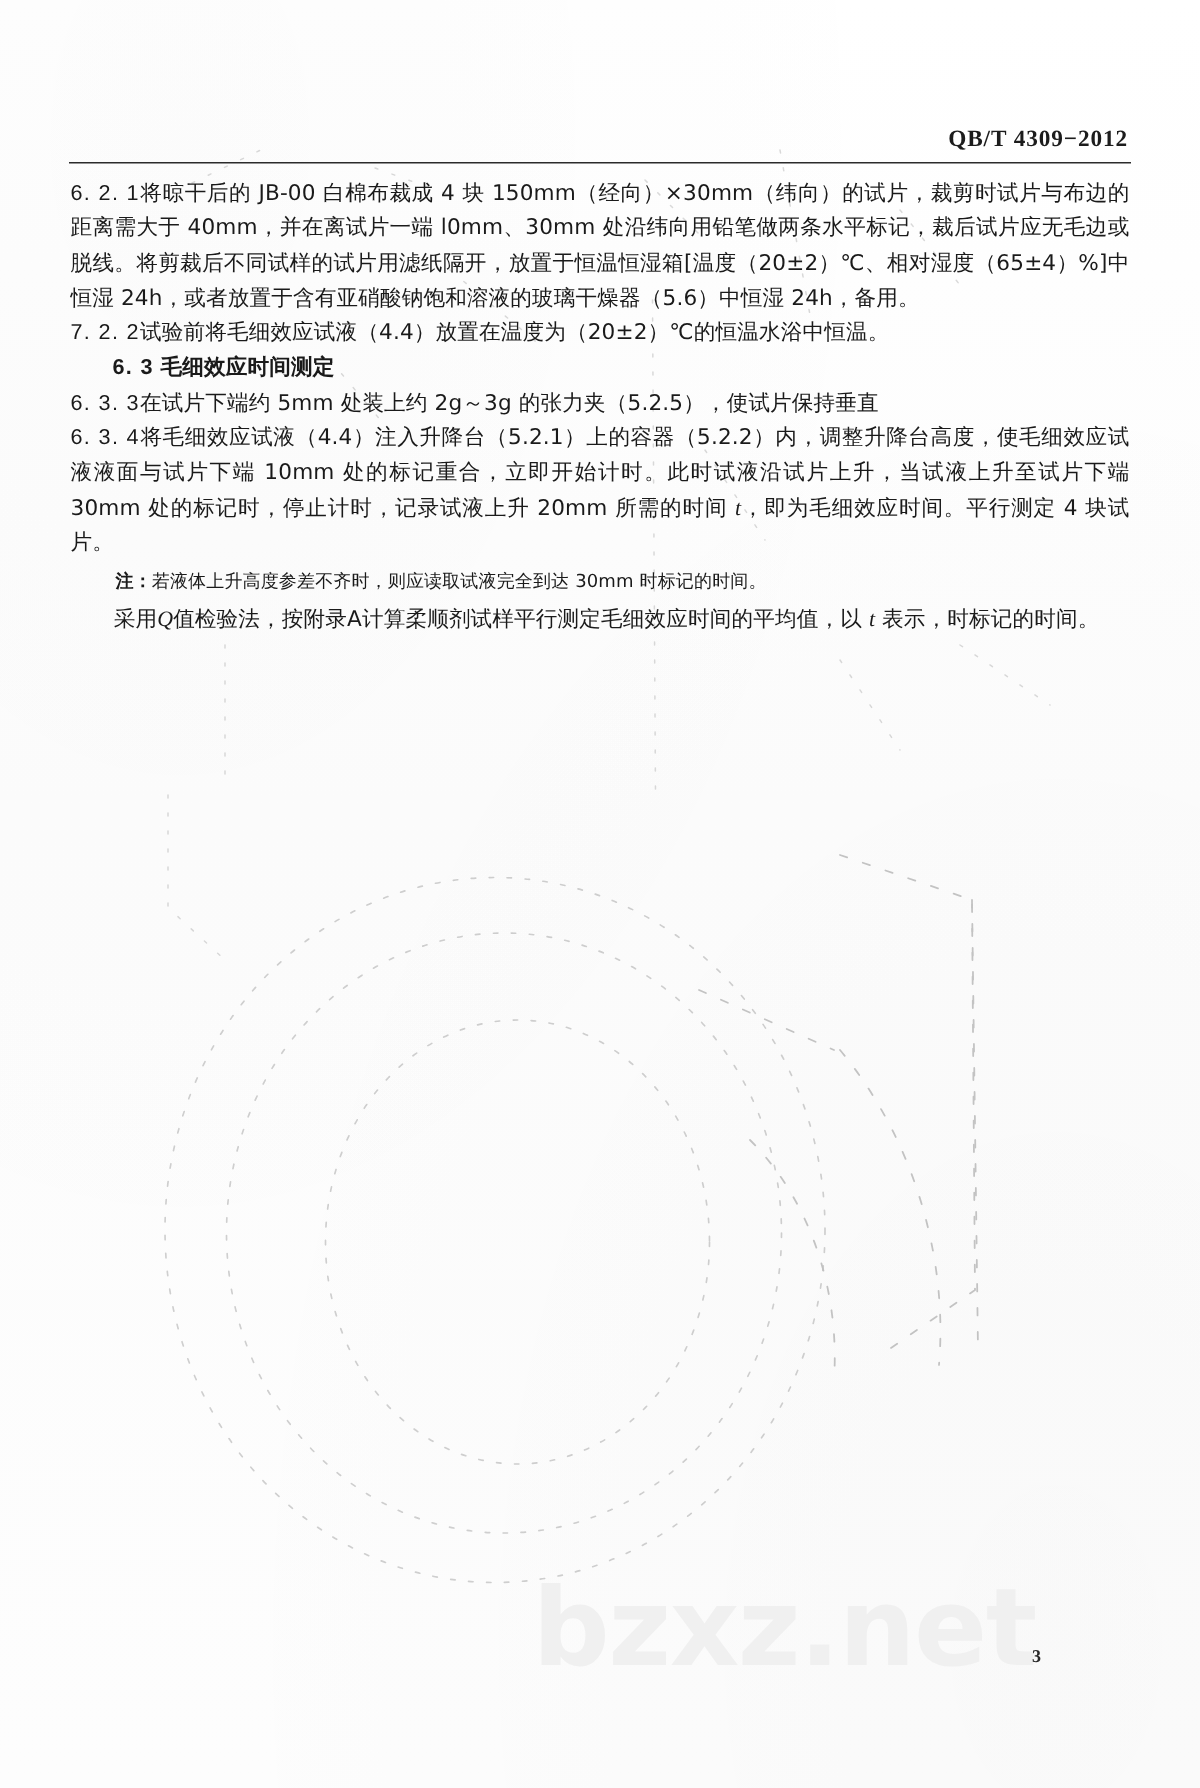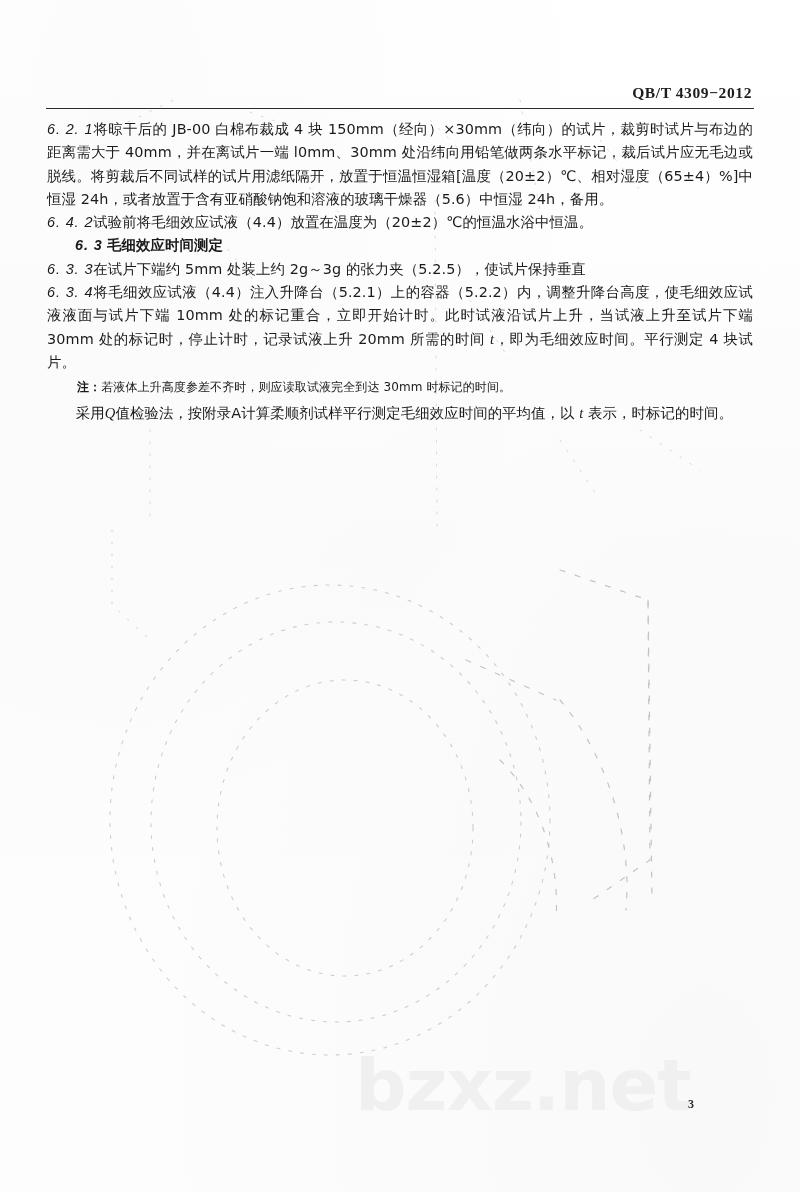--- a/index.html
+++ b/index.html
@@ -73,21 +73,20 @@
     letter-spacing: 0.1px;
   }
   .para.clause {
     text-indent: 0;
   }
   .num-label {
     display: inline-block;
     min-width: 44px;
     font-family: "Liberation Sans", "DejaVu Sans", sans-serif;
     letter-spacing: 0.9px;
-    font-style: italic;
   }
   .num-label.short { min-width: 32px; }
   .heading {
     font-weight: bold;
     margin-left: 28px;
   }
   .heading .num-label { font-weight: bold; }
   .note {
     font-size: 12px;
     line-height: 20px;
@@ -181,21 +180,21 @@
   </div>
   <div class="header-rule"></div>
 
   <div class="body-area">
 
     <p class="para clause">
       <span class="num-label">6. 2. 1</span><span>将晾干后的 JB-00 白棉布裁成 4 块 150mm（经向）×30mm（纬向）的试片，裁剪时试片与布边的距离需大于 40mm，并在离试片一端 l0mm、30mm 处沿纬向用铅笔做两条水平标记，裁后试片应无毛边或脱线。将剪裁后不同试样的试片用滤纸隔开，放置于恒温恒湿箱[温度（20±2）℃、相对湿度（65±4）%]中恒湿 24h，或者放置于含有亚硝酸钠饱和溶液的玻璃干燥器（5.6）中恒湿 24h，备用。</span>
     </p>
 
     <p class="para clause">
-      <span class="num-label">6. 4. 2</span><span>试验前将毛细效应试液（4.4）放置在温度为（20±2）℃的恒温水浴中恒温。</span>
+      <span class="num-label">7. 2. 2</span><span>试验前将毛细效应试液（4.4）放置在温度为（20±2）℃的恒温水浴中恒温。</span>
     </p>
 
     <p class="para clause heading">
       <span class="num-label short">6. 3</span><span>毛细效应时间测定</span>
     </p>
 
 
 
     <p class="para clause">
       <span class="num-label">6. 3. 3</span><span>在试片下端约 5mm 处装上约 2g～3g 的张力夹（5.2.5），使试片保持垂直</span>

